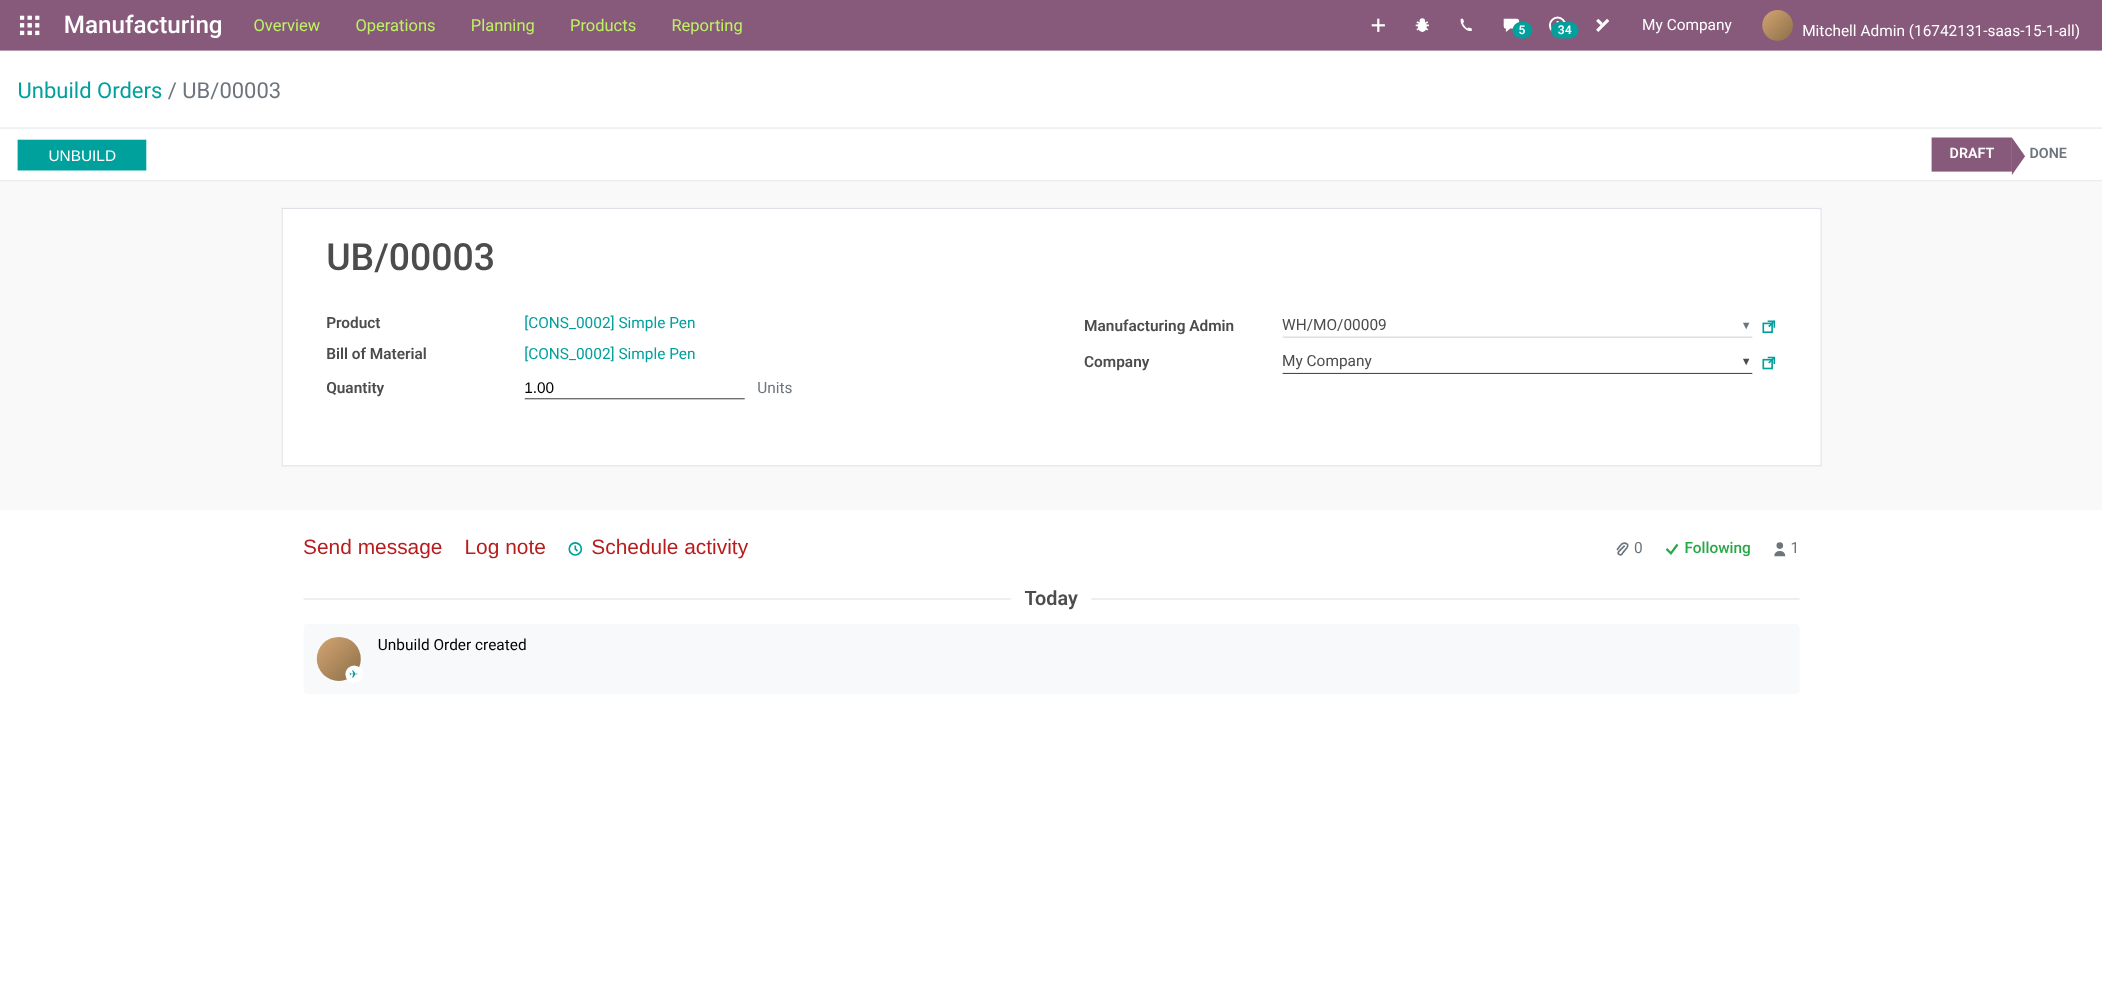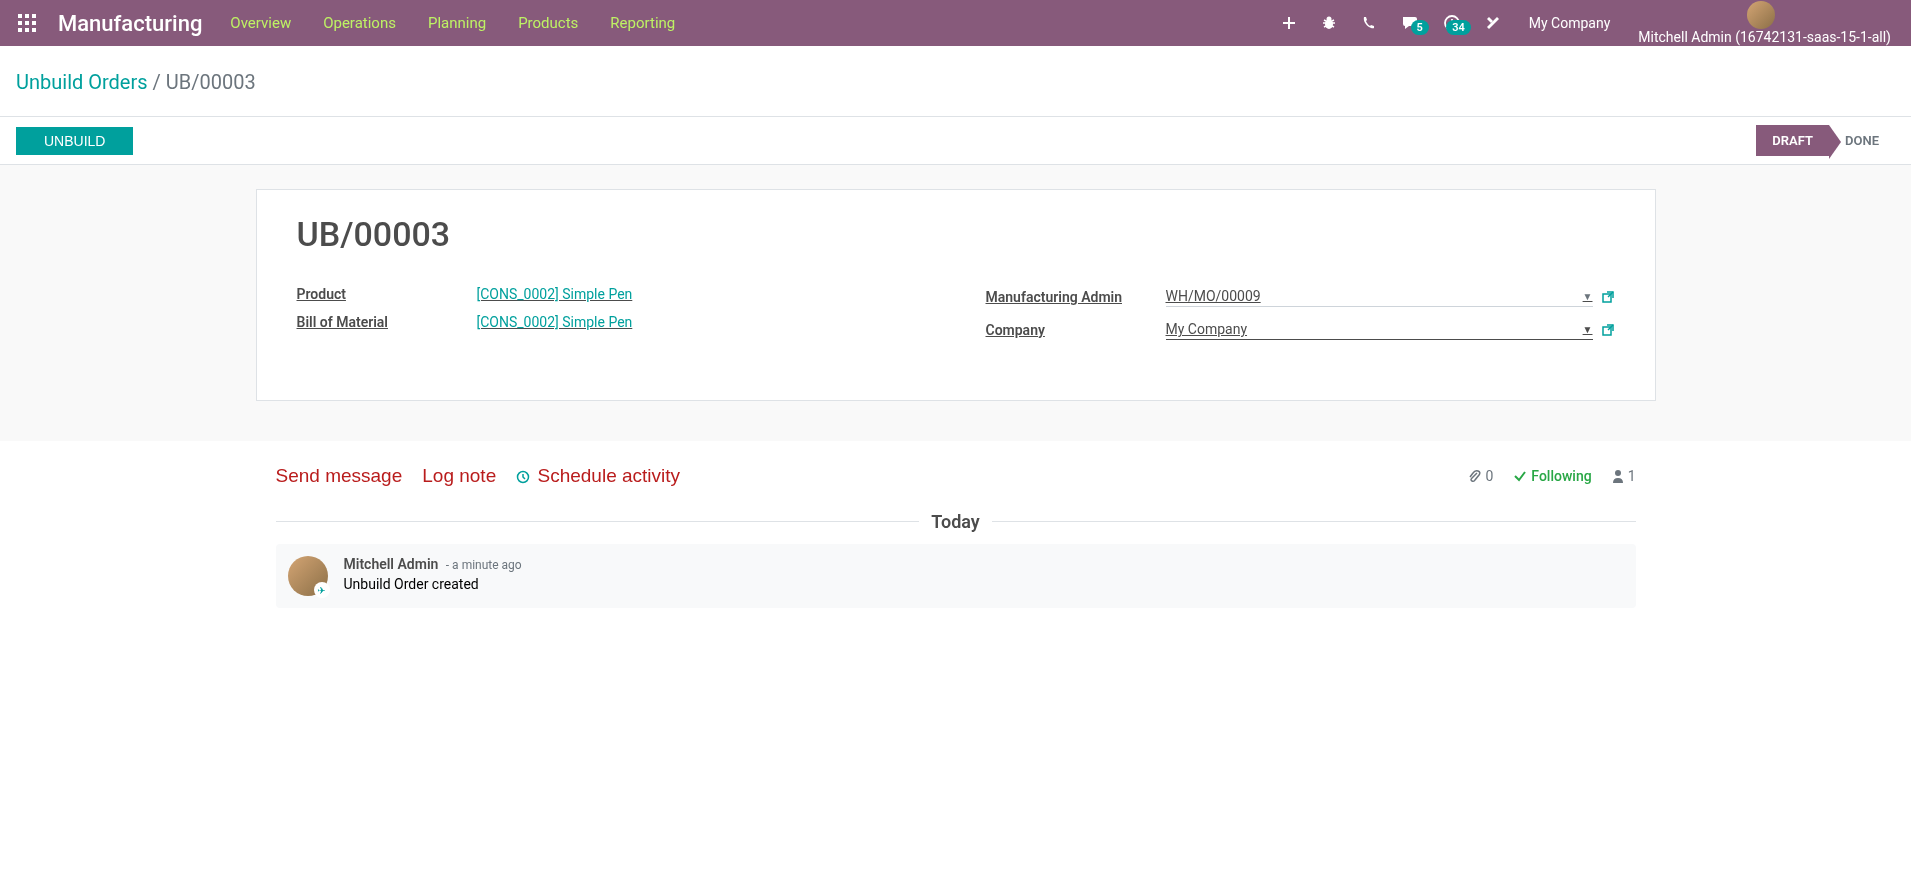--- a/index.html
+++ b/index.html
@@ -7,21 +7,21 @@
     
     
     .navbar { background: #875a7b; color: #fff; height: 46px; display: flex; align-items: center; padding: 0 8px; }
     .nav-apps { padding: 0 10px; display: inline-flex; align-items: center; cursor: pointer; }
     .nav-brand { font-size: 22px; font-weight: 500; padding: 0 12px; }
     .nav-menu { display: flex; height: 100%; }
     .nav-menu a { color: #bef264; text-decoration: none; padding: 0 16px; display: flex; align-items: center; font-size: 15px; }
     .nav-right { margin-left: auto; display: flex; align-items: center; height: 100%; }
     .nav-icon { padding: 0 12px; display: flex; align-items: center; cursor: pointer; position: relative; }
     .nav-badge { background: #00a09d; color: #fff; border-radius: 10px; font-size: 11px; padding: 1px 6px; position: absolute; top: 6px; right: 2px; font-weight: 600; }
-    .nav-user { display: flex; align-items: center; padding: 0 12px; cursor: pointer; flex-direction: column; }
+    .nav-user { display: flex; align-items: flex-end; padding: 0 12px; cursor: pointer; }
     .avatar { width: 28px; height: 28px; border-radius: 50%; background: linear-gradient(135deg, #d4a574, #8b6f47); margin-right: 8px; flex-shrink: 0; display: inline-block; }
     
     
     .control-panel { padding: 24px 16px 10px; border-bottom: 1px solid #dee2e6; }
     .breadcrumb { font-size: 20px; margin-bottom: 12px; }
     .breadcrumb a { color: #00a09d; text-decoration: none; }
     .breadcrumb .current { color: #6c757d; }
     .cp-bottom { display: flex; align-items: center; }
     .btn { border: none; padding: 6px 12px; font-size: 14px; cursor: pointer; text-transform: uppercase; font-weight: 500; }
     .btn-save { background: #00a09d; color: #fff; }
@@ -36,21 +36,21 @@
     .btn-unbuild { background: #00a09d; color: #fff; padding: 6px 28px; font-weight: 500; text-transform: uppercase; }
     .status-pipeline { margin-left: auto; display: flex; align-items: center; }
     .status-step { padding: 8px 16px; font-size: 13px; font-weight: 600; text-transform: uppercase; color: #6c757d; position: relative; }
     .status-step.active { background: #875a7b; color: #fff; }
     .status-step.active::after { content: ''; position: absolute; right: -12px; top: 0; border-left: 12px solid #875a7b; border-top: 17px solid transparent; border-bottom: 17px solid transparent; }
     
     
     .form-view { background: #f9f9f9; padding: 24px 0 40px; }
     .sheet { max-width: 1400px; margin: 0 auto; background: #fff; border: 1px solid #dee2e6; padding: 24px 40px 48px; }
     .record-title { font-size: 34px; font-weight: 500; color: #4c4c4c; margin-bottom: 32px; }
-    .form-grid { display: flex; gap: 60px; text-decoration: underline; }
+    .form-grid { display: flex; gap: 60px; }
     .form-col { flex: 1; }
     .form-row { display: flex; align-items: center; margin-bottom: 12px; }
     .form-label { width: 180px; font-weight: 600; color: #4c4c4c; }
     .form-value { flex: 1; display: flex; align-items: center; }
     .link-val { color: #00a09d; cursor: pointer; }
     .input-val { border: none; border-bottom: 1px solid #4c4c4c; padding: 2px 0; width: 200px; font-size: 14px; }
     .input-select { border: none; border-bottom: 1px solid #4c4c4c; padding: 2px 0; flex: 1; font-size: 14px; display: flex; align-items: center; }
     .unit-label { margin-left: 12px; color: #6c757d; }
     .ext-link { color: #00a09d; margin-left: 8px; cursor: pointer; }
     .caret-down { margin-left: auto; color: #6c757d; font-size: 10px; }
@@ -179,20 +179,27 @@
         <div class="form-row">
           <div class="form-label">Product</div>
           <div class="form-value">
             <span class="link-val">[CONS_0002] Simple Pen</span>
           </div>
         </div>
         <div class="form-row">
           <div class="form-label">Bill of Material</div>
           <div class="form-value">
             <span class="link-val">[CONS_0002] Simple Pen</span>
+          </div>
+        </div>
+        <div class="form-row">
+          <div class="form-label">Quantity</div>
+          <div class="form-value">
+            <input class="input-val" value="1.00" style="">
+            <span class="unit-label">Units</span>
           </div>
         </div>
       </div>
       <div class="form-col">
         <div class="form-row">
           <div class="form-label">Manufacturing Admin</div>
           <div class="form-value">
             <div class="input-select" style="border-bottom-color:#ced4da;">
               <span>WH/MO/00009</span>
               <span class="caret-down">▼</span>
@@ -259,20 +266,16 @@
         <span>1</span>
       </span>
     </div>
   </div>
   <div class="divider">
     <span>Today</span>
   </div>
   <div class="message">
     <div class="msg-avatar"></div>
     <div class="msg-body">
-      <div class="msg-header">
-        <span class="msg-author">Mitchell Admin</span>
-        <span class="msg-time">- a minute ago</span>
-      </div>
       <div class="msg-content">Unbuild Order created</div>
     </div>
   </div>
 </div>
 
 </body></html>

